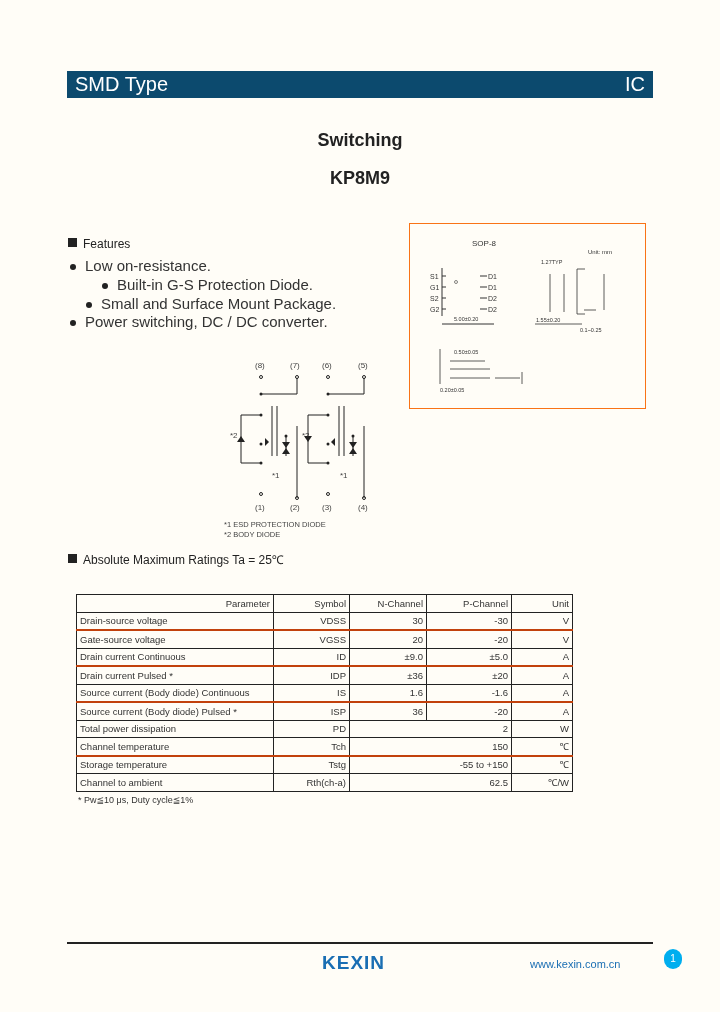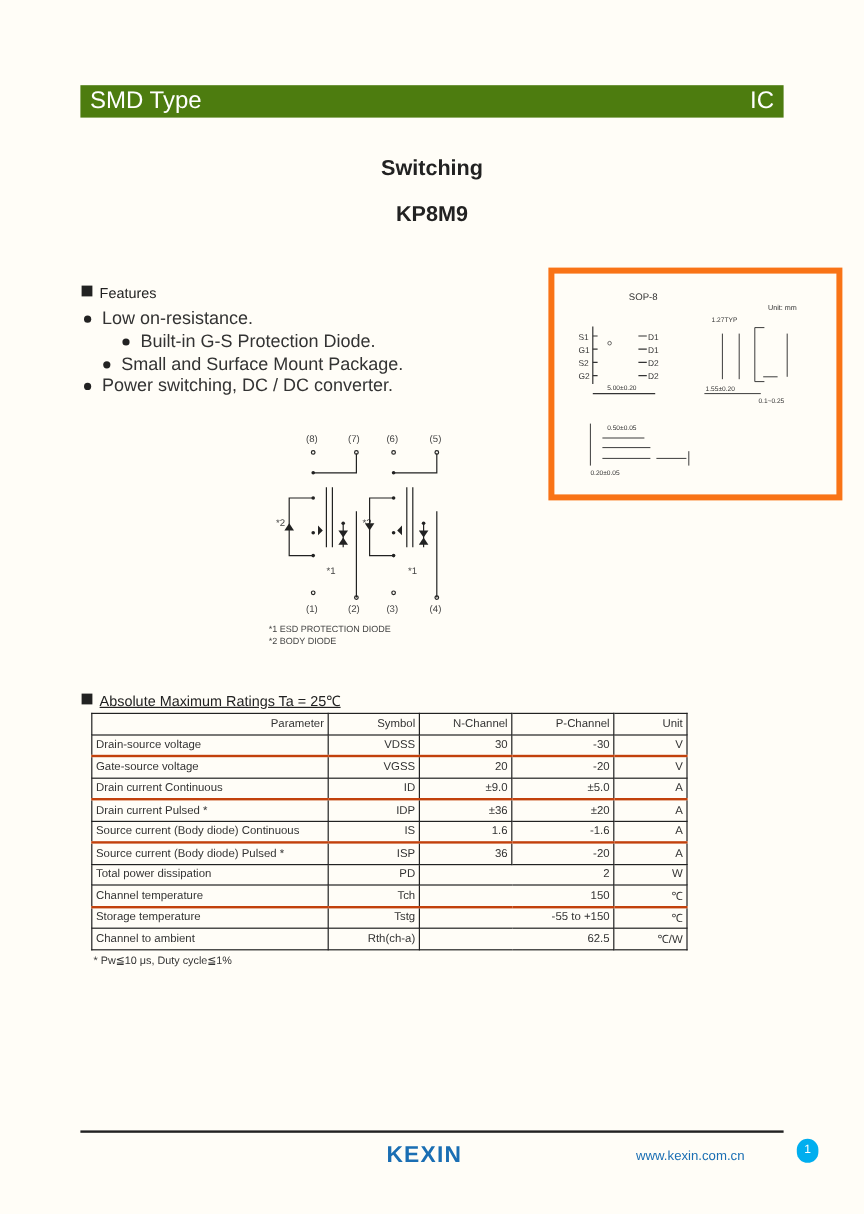--- a/index.html
+++ b/index.html
@@ -1,27 +1,27 @@
 <!DOCTYPE html>
 <html><head>
 <meta charset="utf-8">
 <style>
   html,body{margin:0;padding:0;}
   body{width:720px;height:1012px;background:#fffdf7;position:relative;font-family:"Liberation Sans",sans-serif;color:#222;overflow:hidden;}
   .abs{position:absolute;}
-  .header{left:67px;top:71px;width:586px;height:27px;background:#4d7c0f;color:#fff;font-size:20px;line-height:27px;}
+  .header{left:67px;top:71px;width:586px;height:27px;background:#0c4a6e;color:#fff;font-size:20px;line-height:27px;}
   .header .l{position:absolute;left:8px;top:0;}
   .header .r{position:absolute;right:8px;top:0;}
   .title1{left:0;width:720px;top:130px;text-align:center;font-size:18px;font-weight:bold;color:#222;}
   .title2{left:0;width:720px;top:168px;text-align:center;font-size:18px;font-weight:bold;color:#222;}
   .sq{display:inline-block;width:9px;height:9px;background:#222;margin-right:6px;vertical-align:1px;}
   .sec{font-size:12px;color:#222;}
   .feat{font-size:15px;color:#333;left:70px;}
   .feat .dot{display:inline-block;width:6px;height:6px;border-radius:50%;background:#222;margin-right:9px;vertical-align:1px;}
-  .pkg{left:409px;top:223px;width:235px;height:184px;border:5px solid #f97316;margin-left:48px;}
+  .pkg{left:409px;top:223px;width:235px;height:184px;border:1px solid #f97316;}
   table.rt{position:absolute;left:76px;top:594px;border-collapse:collapse;font-size:9.5px;color:#333;}
   table.rt td{border:1px solid #222;height:16.5px;padding:0 3px;text-align:right;white-space:nowrap;}
   table.rt tr.thick td{border-bottom:2px solid #c2410c;}
   table.rt td.p{text-align:left;}
   .foot-line{left:67px;top:942px;width:586px;height:2px;background:#222;}
   .logo{left:322px;top:952px;font-size:19px;font-weight:bold;color:#1a6eb3;letter-spacing:1px;}
   .url{left:530px;top:958px;font-size:11px;color:#1a6eb3;}
   .pg{left:664px;top:949px;width:18px;height:20px;border-radius:9px;background:#00aeef;color:#fff;font-size:10px;text-align:center;line-height:20px;}
   .note{font-size:9px;color:#333;}
   svg text{font-family:"Liberation Sans",sans-serif;}
@@ -155,21 +155,21 @@
       <polygon points="60,86 68,86 64,92"></polygon>
         <polygon points="60,98 68,98 64,92"></polygon>
       <polygon points="127,86 135,86 131,92"></polygon>
         <polygon points="127,98 135,98 131,92"></polygon>
     </g>
     <text x="2" y="171" font-size="7.5" fill="#444">*1 ESD PROTECTION DIODE</text>
     <text x="2" y="181" font-size="7.5" fill="#444">*2 BODY DIODE</text>
   </svg>
 </div>
 
-<div class="abs sec" style="left:68px;top:575px;text-decoration:underline;">
+<div class="abs sec" style="left:68px;top:551px;">
   <span class="sq"></span><span>Absolute Maximum Ratings Ta = 25℃</span>
 </div>
 
 <table class="rt">
   <tbody>
       <tr>
     <td style="width:190px">Parameter</td>
     <td style="width:69px">Symbol</td>
     <td style="width:70px">N-Channel</td>
     <td style="width:78px">P-Channel</td>

